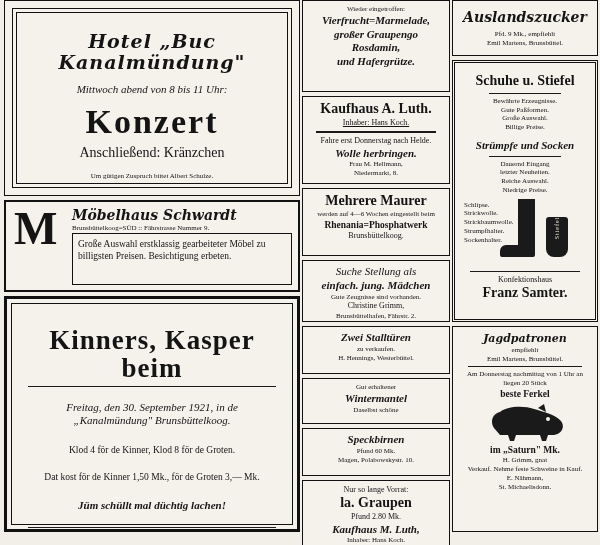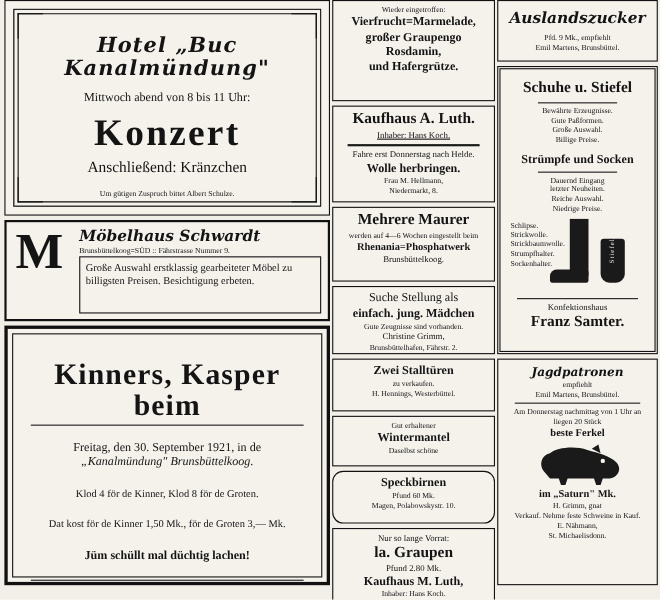--- a/index.html
+++ b/index.html
@@ -32,21 +32,21 @@
   }
   .rule{border:0;border-top:1px solid #1a1a1a;margin:3px 10px;}
   .rule-thick{border:0;border-top:2px solid #1a1a1a;margin:3px 8px;}
   .rule-short{border:0;border-top:1px solid #1a1a1a;margin:3px auto;width:55%;}
 
   .t-blk{font-family:"Liberation Serif",serif;font-weight:bold;}
   .script{font-family:"DejaVu Serif",serif;font-style:italic;font-weight:bold;}
   .tiny{font-size:7px;line-height:1.25;}
   .xs{font-size:8px;line-height:1.3;}
   .sm{font-size:9.5px;line-height:1.3;}
-  .md{font-size:11px;line-height:1.25;}
+  .md{font-size:11px;line-height:1.25;font-style:italic;}
   .lg{font-size:14px;line-height:1.2;}
   .xl{font-size:19px;line-height:1.1;}
   .xxl{font-size:27px;line-height:1.05;}
   .huge{font-size:34px;line-height:1.02;}
   .sp1{letter-spacing:1px;}
   .sp2{letter-spacing:2px;}
   .it{font-style:italic;}
   .ul{text-decoration:underline;}
 
   
@@ -192,21 +192,21 @@
       <div class="tiny">zu verkaufen.</div>
       <div class="tiny">H. Hennings, Westerbüttel.</div>
     </div>
 
     <div class="ad" style="height:46px;">
       <div class="tiny">Gut erhaltener</div>
       <div class="t-blk md">Wintermantel</div>
       <div class="tiny">Daselbst schöne</div>
     </div>
 
-    <div class="ad" style="height:48px;border-radius:10px;">
+    <div class="ad" style="height:48px;">
       <div class="t-blk md">Speckbirnen</div>
       <div class="tiny">Pfund 60 Mk.</div>
       <div class="tiny">Magen, Polabowskystr. 10.</div>
     </div>
 
     <div class="ad" style="height:74px;">
       <div class="xs">Nur so lange Vorrat:</div>
       <div class="t-blk lg">la. Graupen</div>
       <div class="xs">Pfund 2.80 Mk.</div>
       <div class="t-blk md">Kaufhaus M. Luth,</div>

